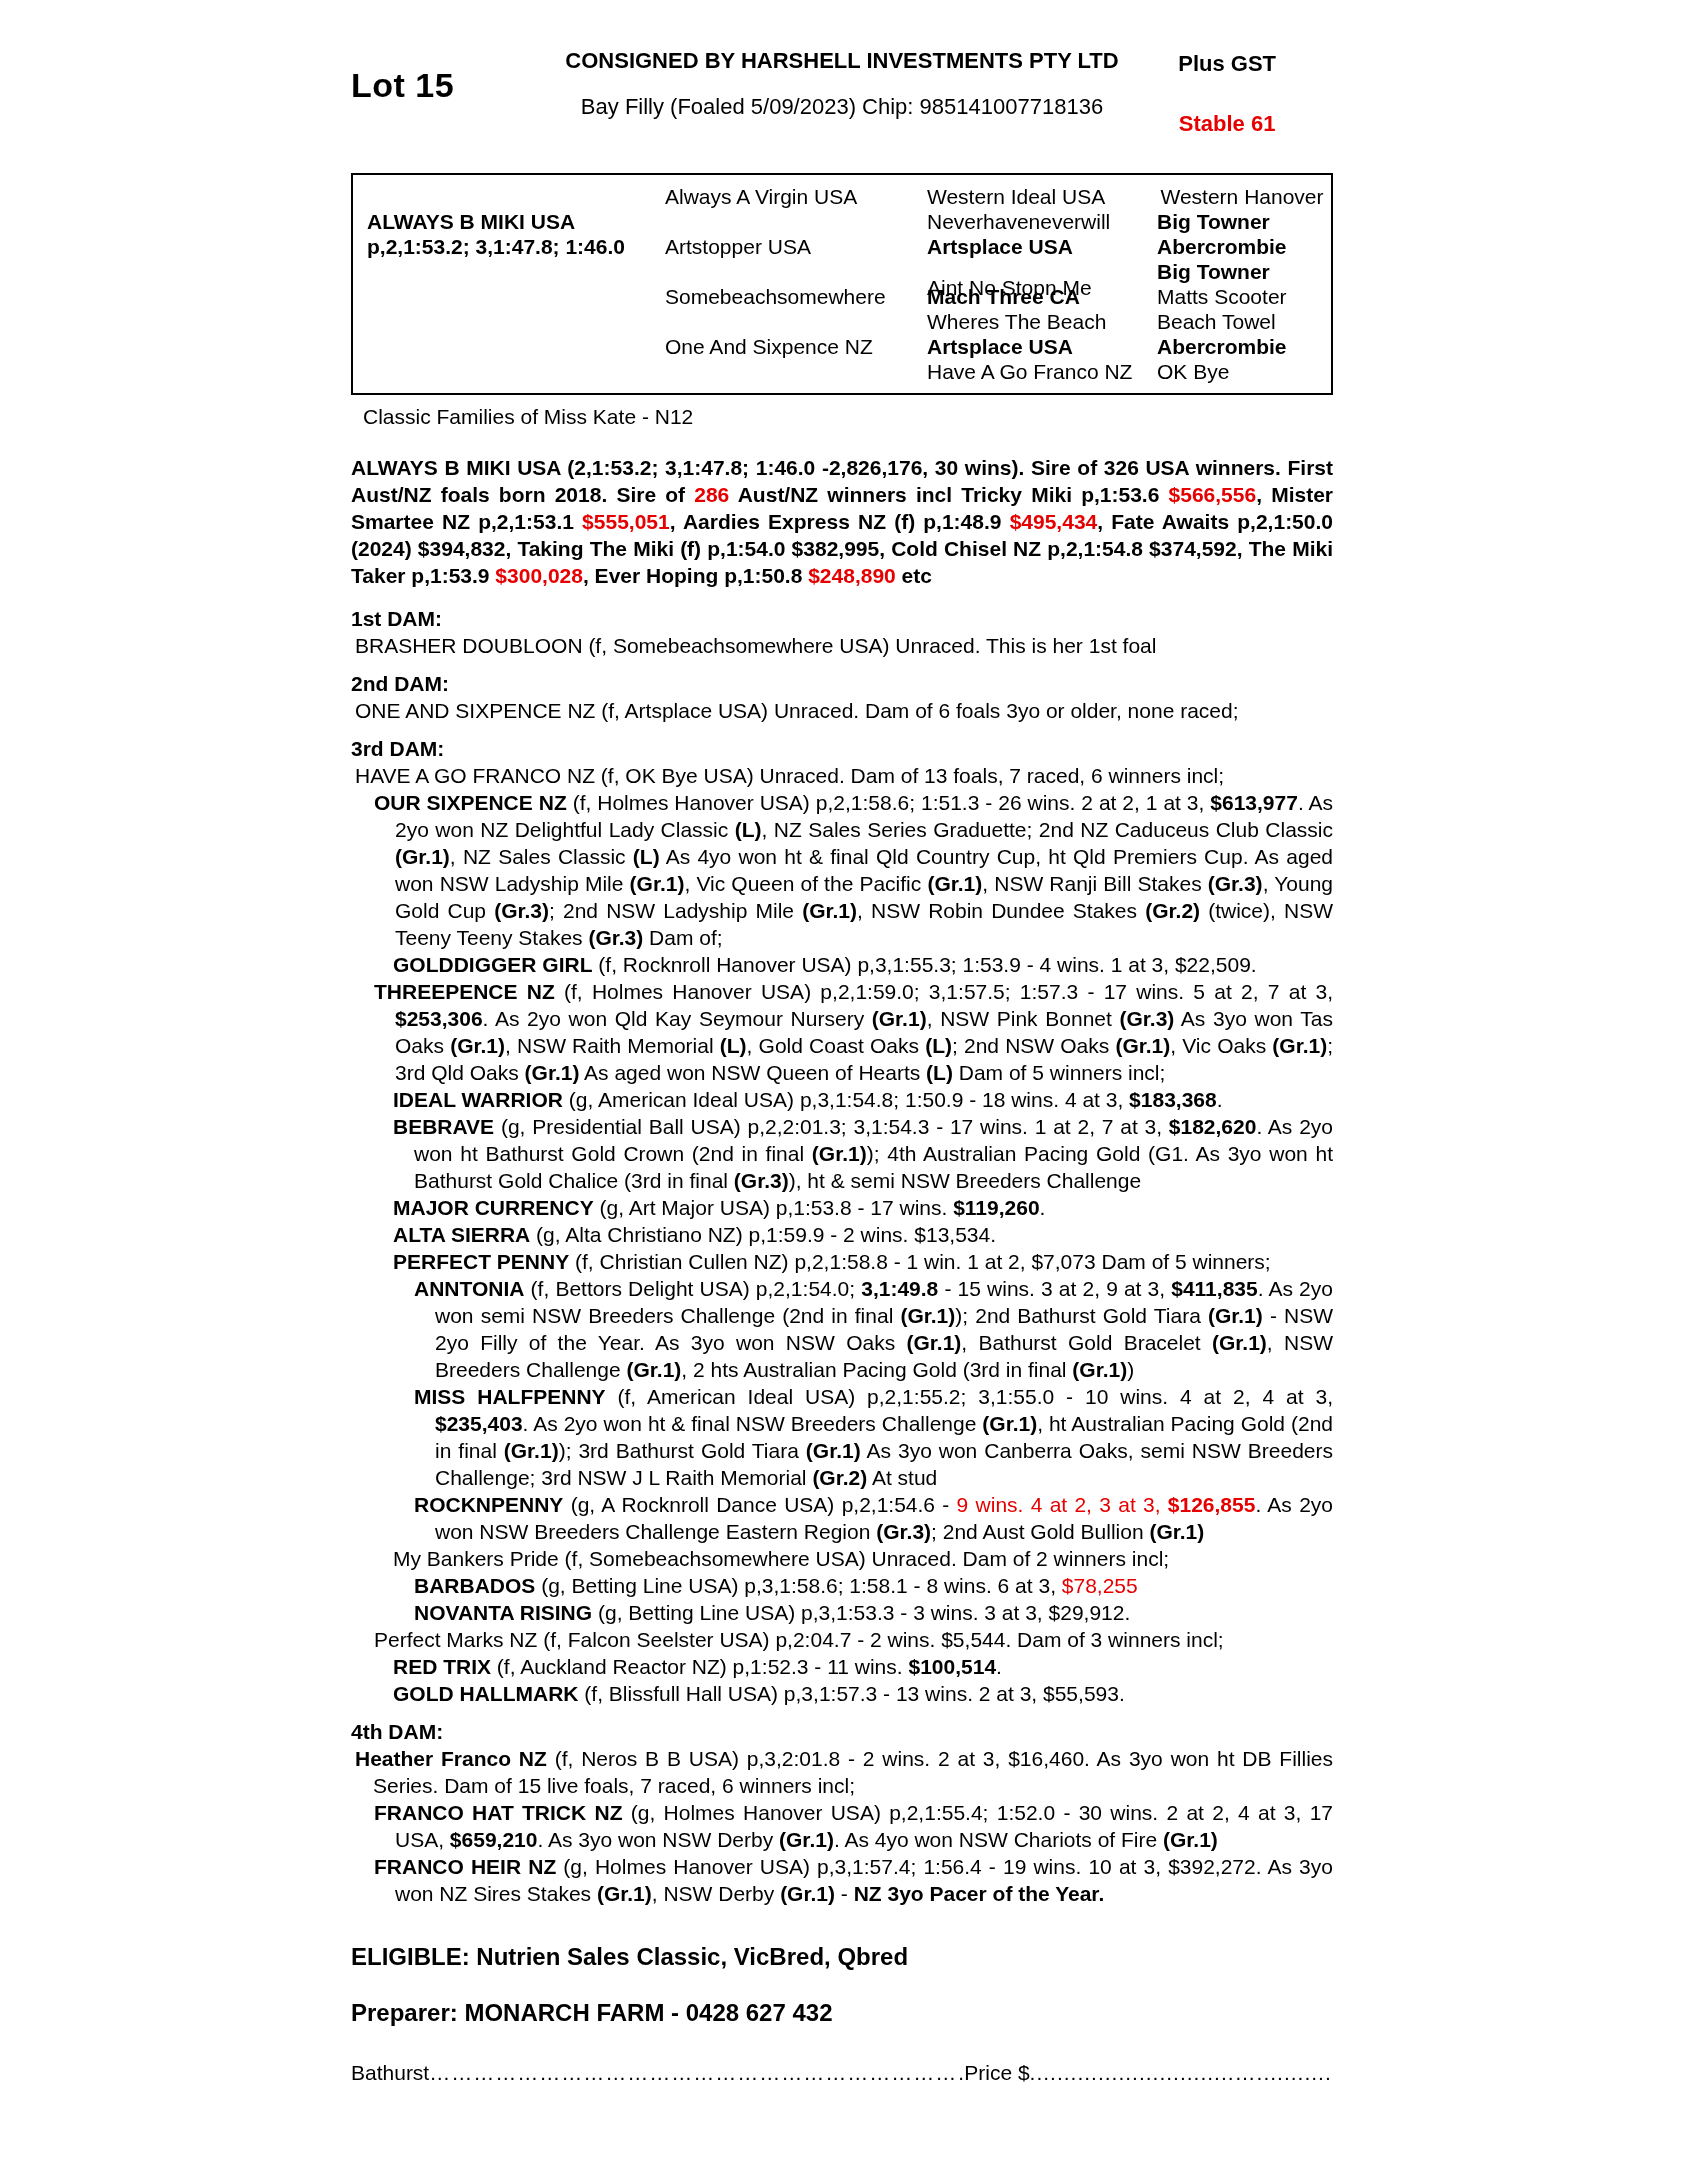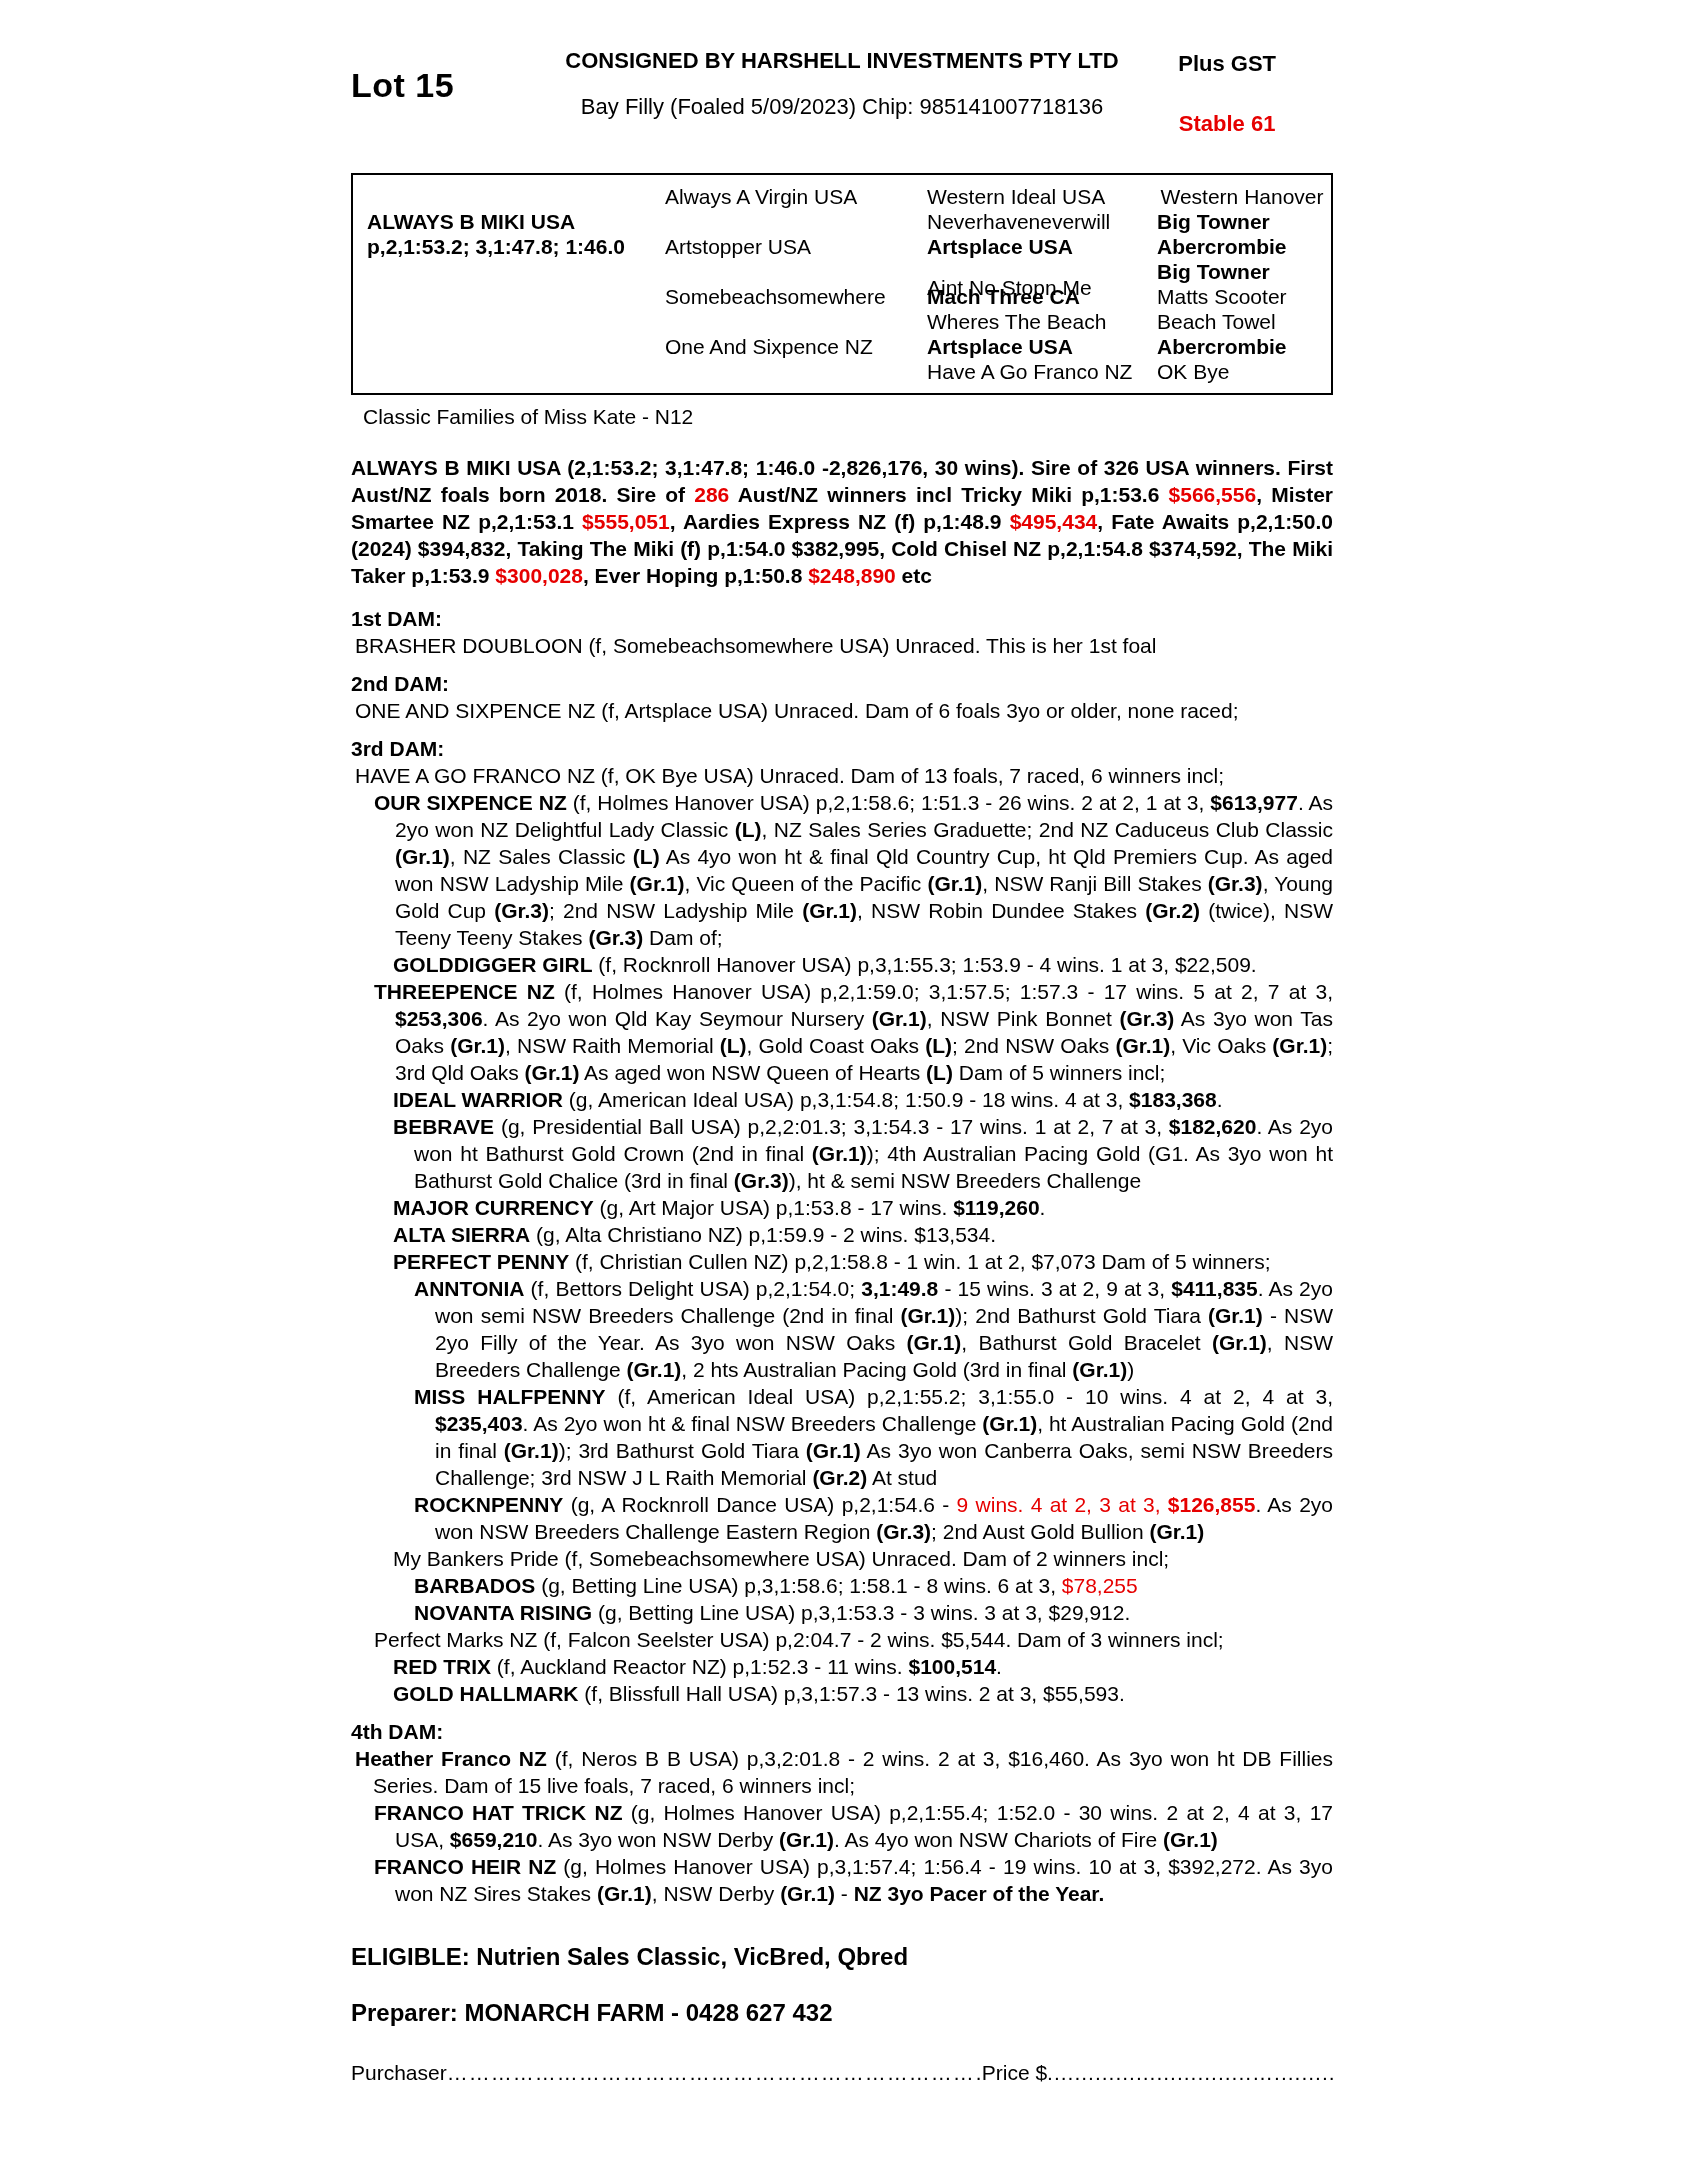--- a/index.html
+++ b/index.html
@@ -120,20 +120,20 @@
       <div class="para h"><span>4th DAM:</span></div>
       <div class="para l0h just"><span class="b">Heather Franco NZ</span><span> (f, Neros B B USA) p,3,2:01.8 - 2 wins. 2 at 3, $16,460. As 3yo won ht DB Fillies Series. Dam of 15 live foals, 7 raced, 6 winners incl;</span></div>
       <div class="para l1 just"><span class="b">FRANCO HAT TRICK NZ</span><span> (g, Holmes Hanover USA) p,2,1:55.4; 1:52.0 - 30 wins. 2 at 2, 4 at 3, 17 USA, </span><span class="b">$659,210</span><span>. As 3yo won NSW Derby </span><span class="b">(Gr.1)</span><span>. As 4yo won NSW Chariots of Fire </span><span class="b">(Gr.1)</span></div>
       <div class="para l1 just"><span class="b">FRANCO HEIR NZ</span><span> (g, Holmes Hanover USA) p,3,1:57.4; 1:56.4 - 19 wins. 10 at 3, $392,272. As 3yo won NZ Sires Stakes </span><span class="b">(Gr.1)</span><span>, NSW Derby </span><span class="b">(Gr.1)</span><span> - </span><span class="b">NZ 3yo Pacer of the Year.</span></div>
     </div>
 
   <div class="eligible">ELIGIBLE: Nutrien Sales Classic, VicBred, Qbred</div>
   <div class="preparer">Preparer: MONARCH FARM - 0428 627 432</div>
 
   <div class="purchaser-row">
-    <span class="lbl">Purchaser</span>
+    <span class="lbl">Bathurst</span>
     <span class="dots dots1">………………………………………………………………………………………………………</span>
     <span class="lbl">Price $</span>
     <span class="dots dots2">..............................….................................</span>
   </div>
 
 </div>
 
 
 </body></html>

